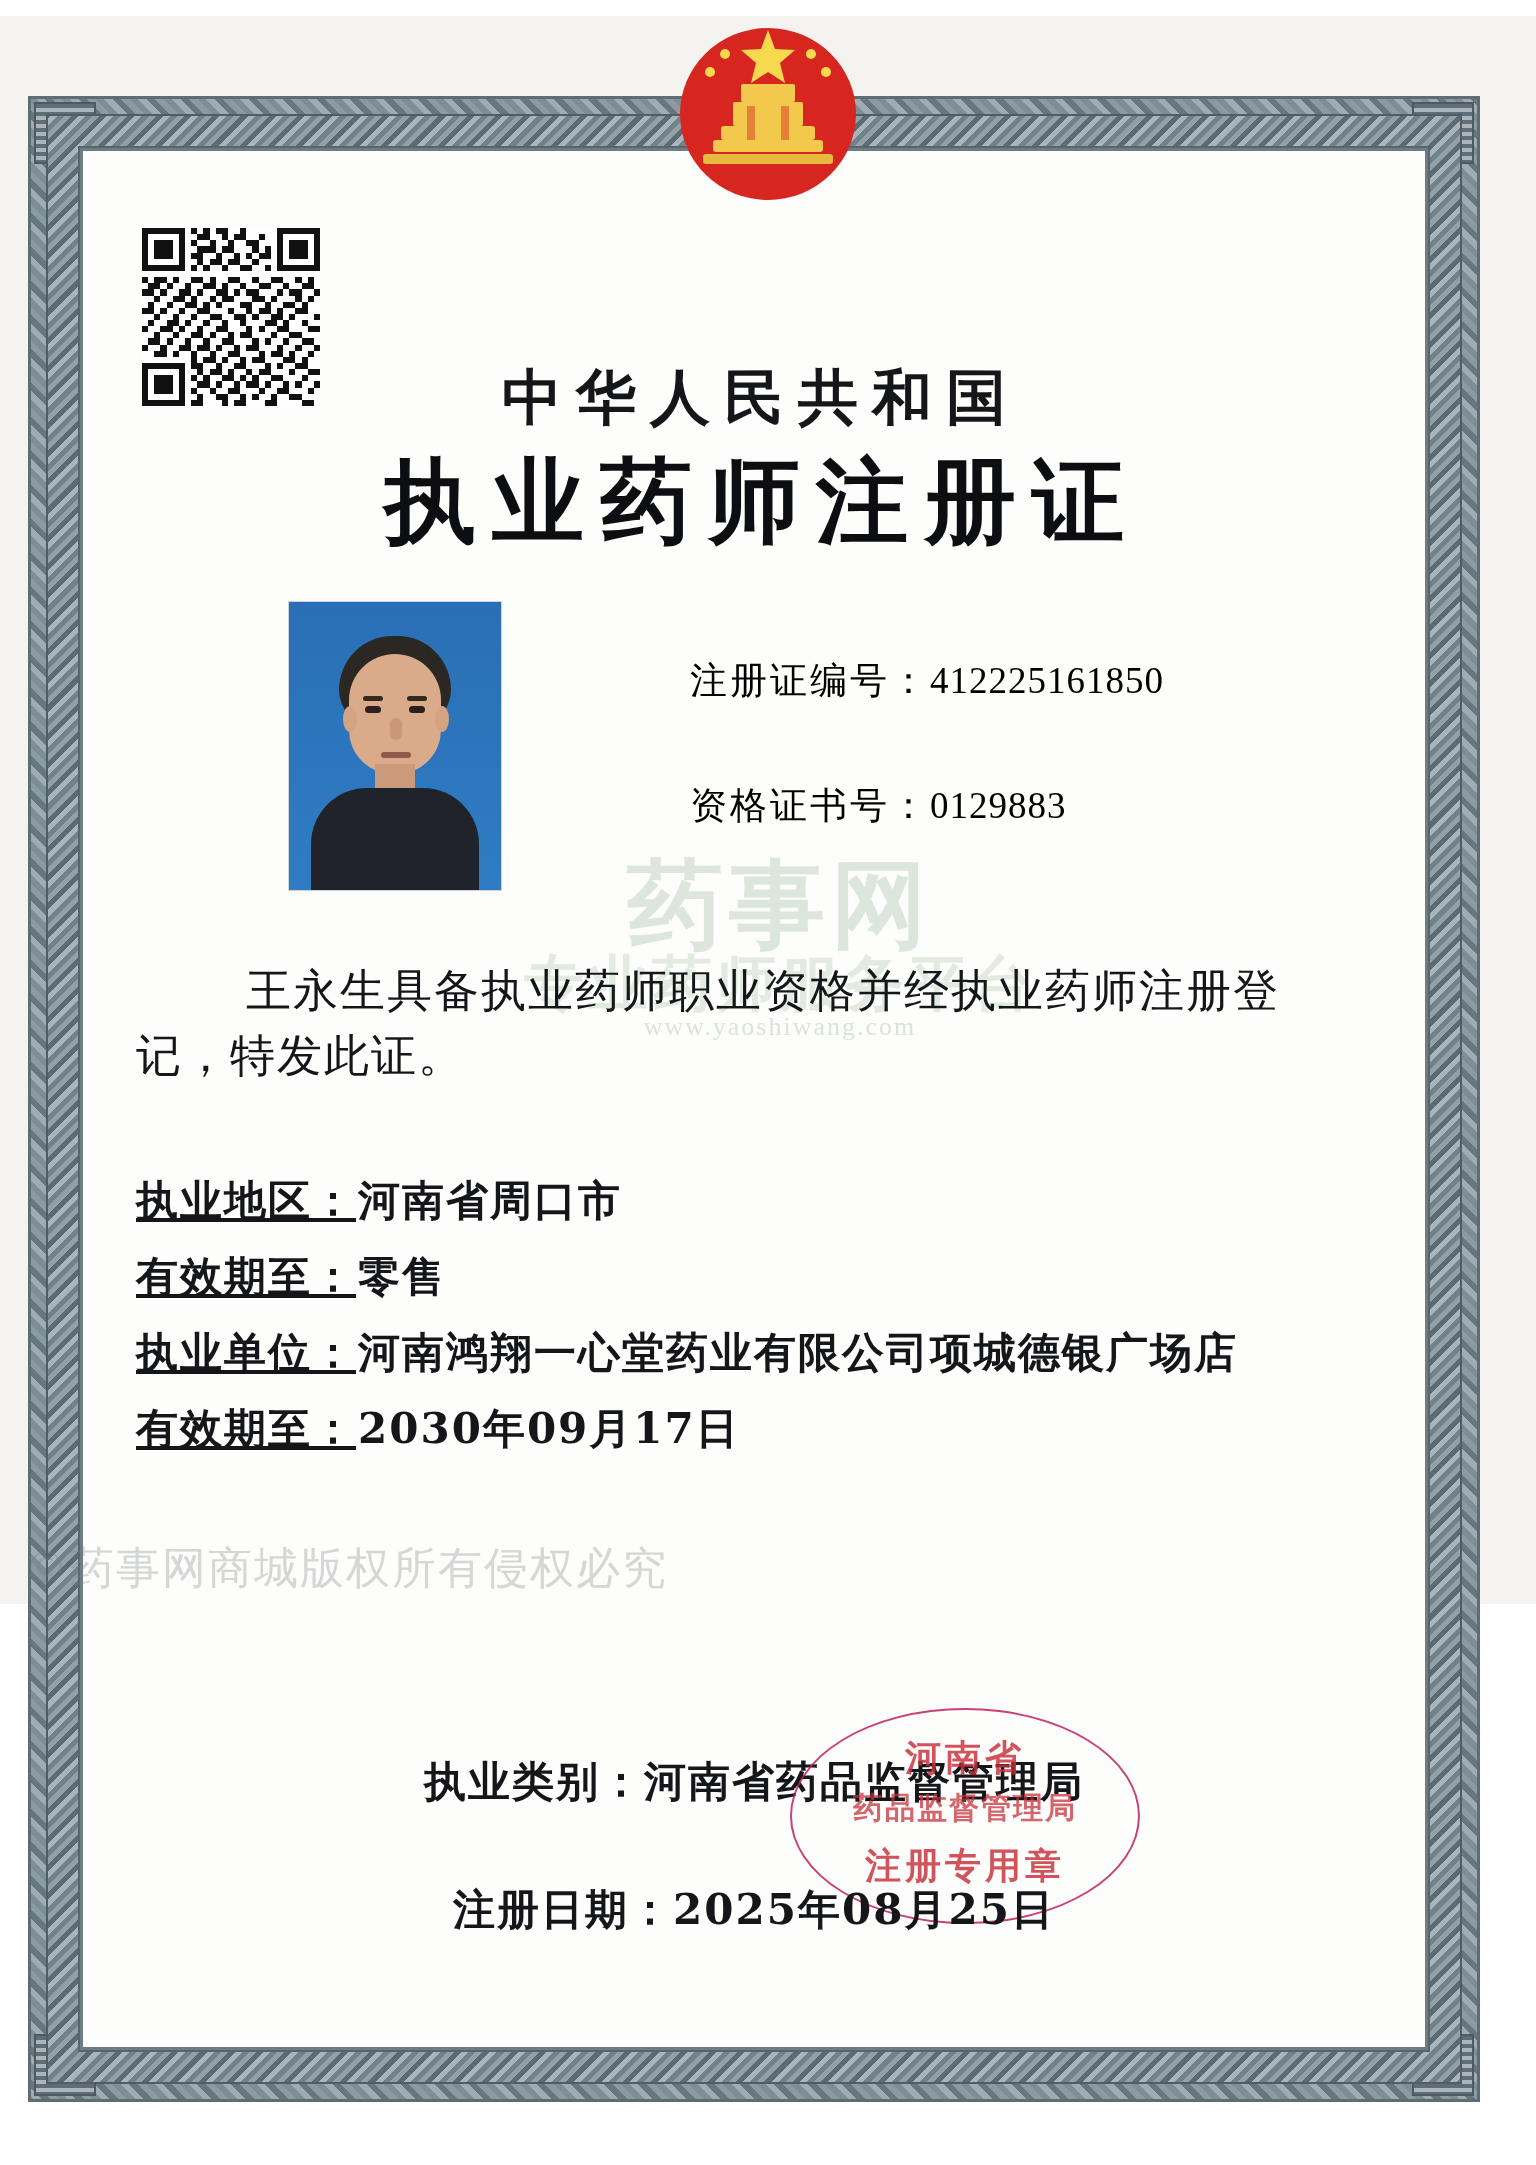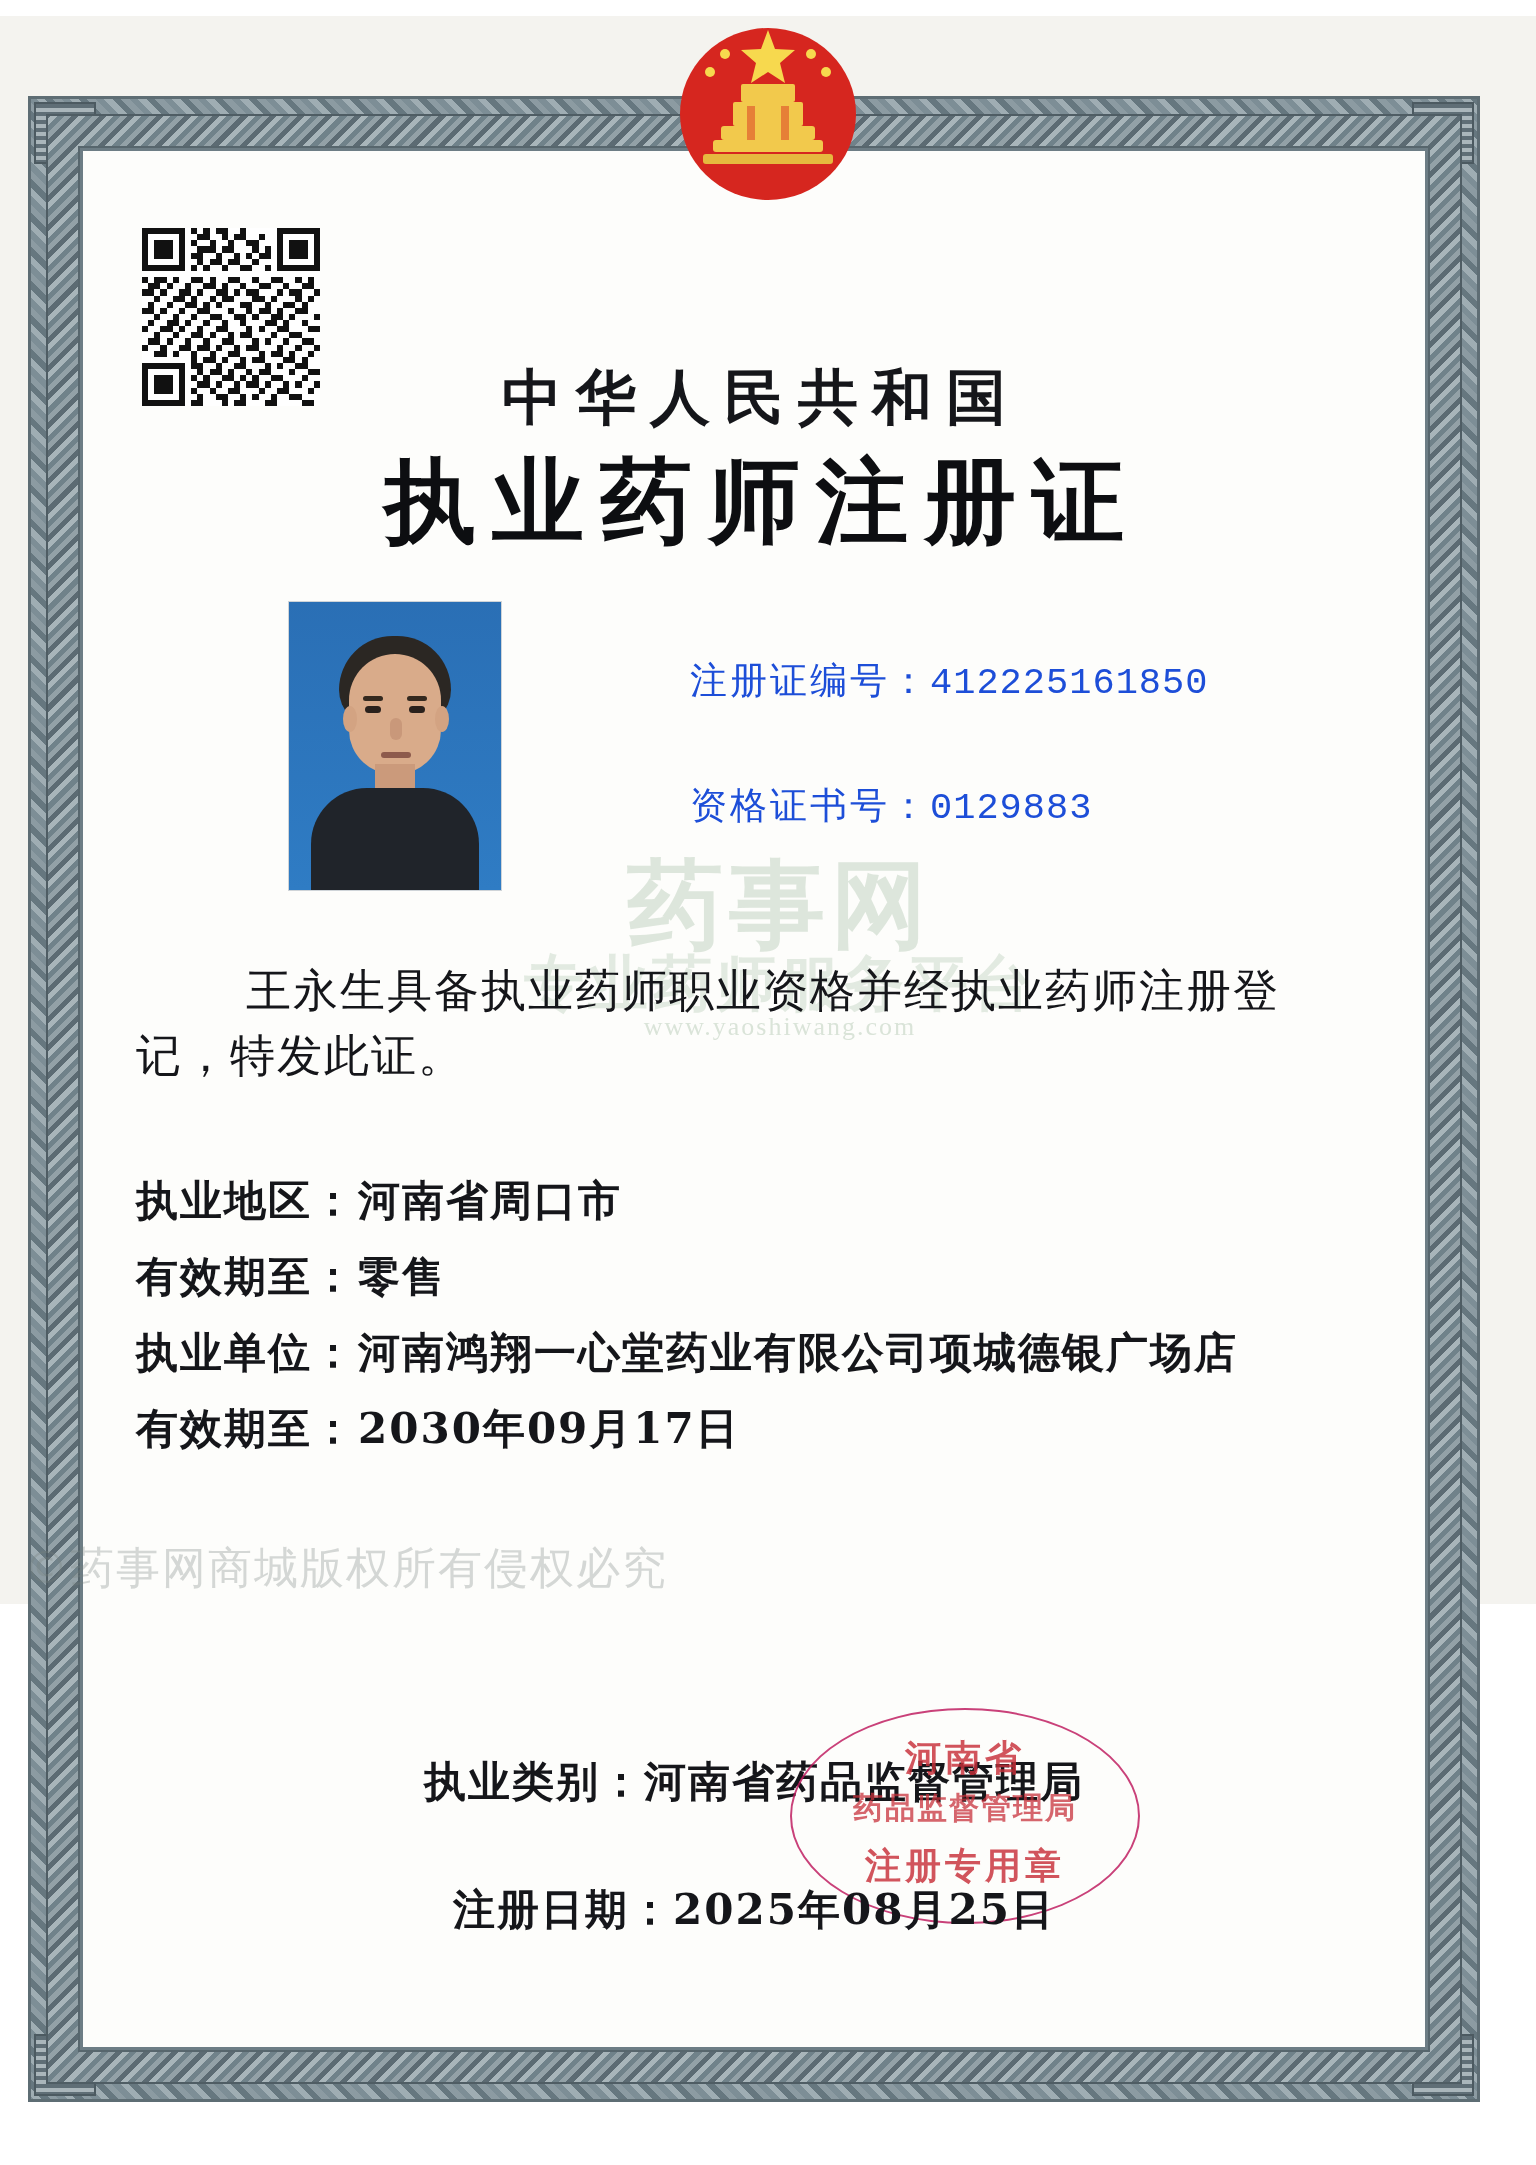--- a/index.html
+++ b/index.html
@@ -205,23 +205,23 @@
     position: absolute;
     left: 86px; top: 162px;
     width: 40px; height: 34px;
     background: #cb9a7b;
   }
 
   
   .num-line {
     position: absolute;
     left: 590px;
-    font-family: Liberation Mono, monospace;
+    font-family: Liberation Serif, serif;
     font-size: 37px;
-    color: #1d4ed8;
+    color: #000000;
     letter-spacing: 1px;
     white-space: nowrap;
   }
   .num-line.one { top: 488px; }
   .num-line.two { top: 613px; }
   .num-line .lbl { letter-spacing: 3px; }
 
   
   .watermark {
     position: absolute;
@@ -274,21 +274,21 @@
   .field-row {
     display: flex;
     align-items: baseline;
     margin-bottom: 20px;
     font-family: "DejaVu Serif", "Liberation Serif", serif;
     font-size: 42px;
     color: #15161a;
     letter-spacing: 2px;
     white-space: nowrap;
   }
-  .field-row .k { font-weight: 700; }
+  .field-row .k { font-weight: 700; text-decoration: underline; }
   .field-row .v { font-weight: 700; margin-left: 2px; }
 
   
   .issuer {
     position: absolute;
     left: 0; right: 0;
     top: 1586px;
     text-align: center;
     font-family: "DejaVu Serif", "Liberation Serif", serif;
     font-size: 42px;

